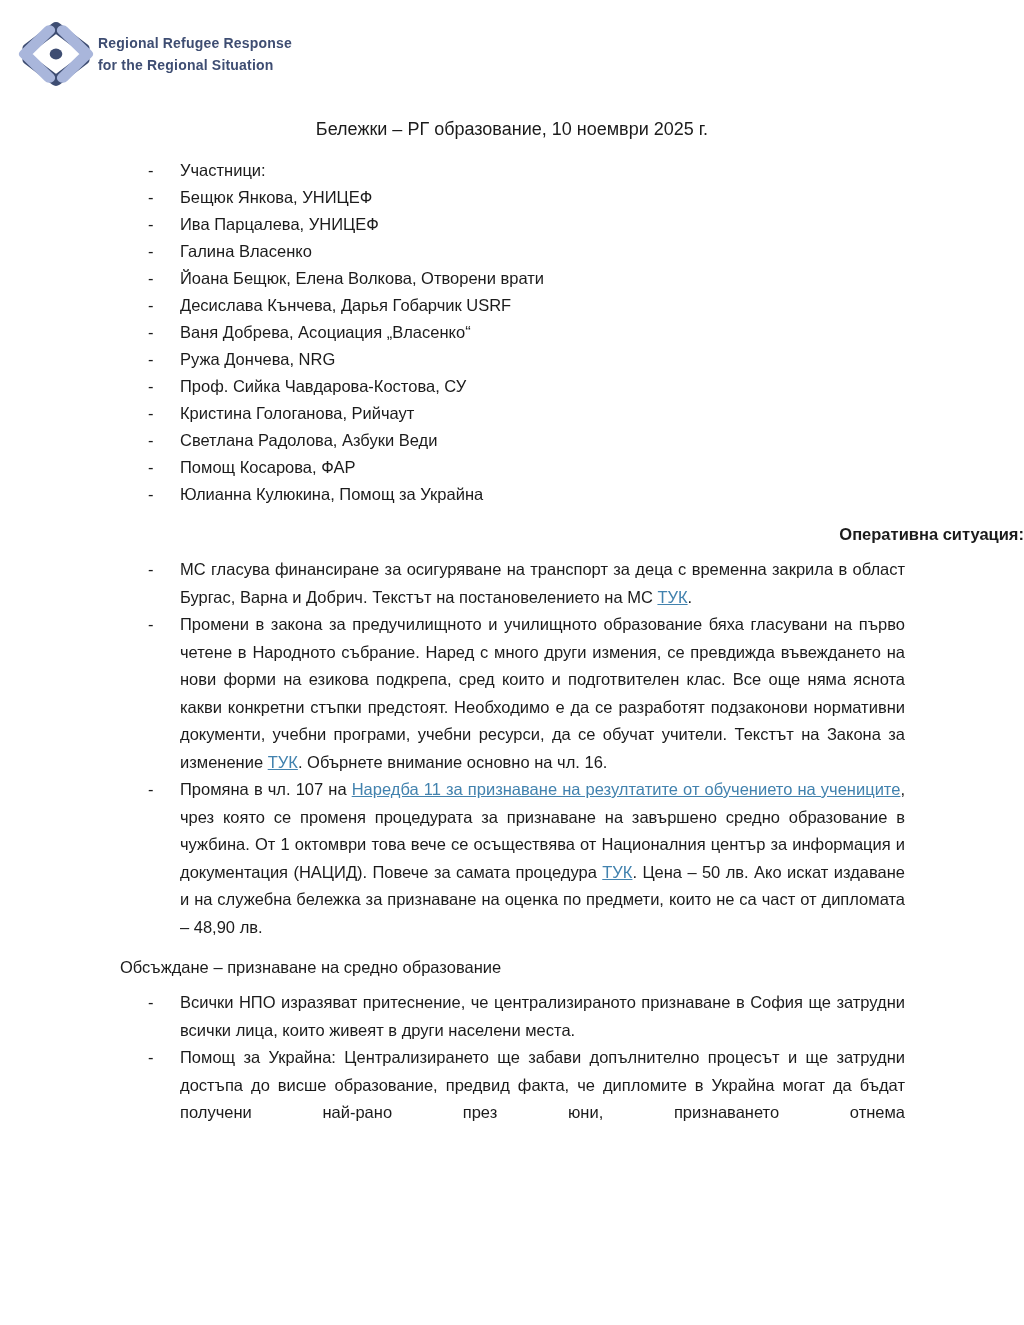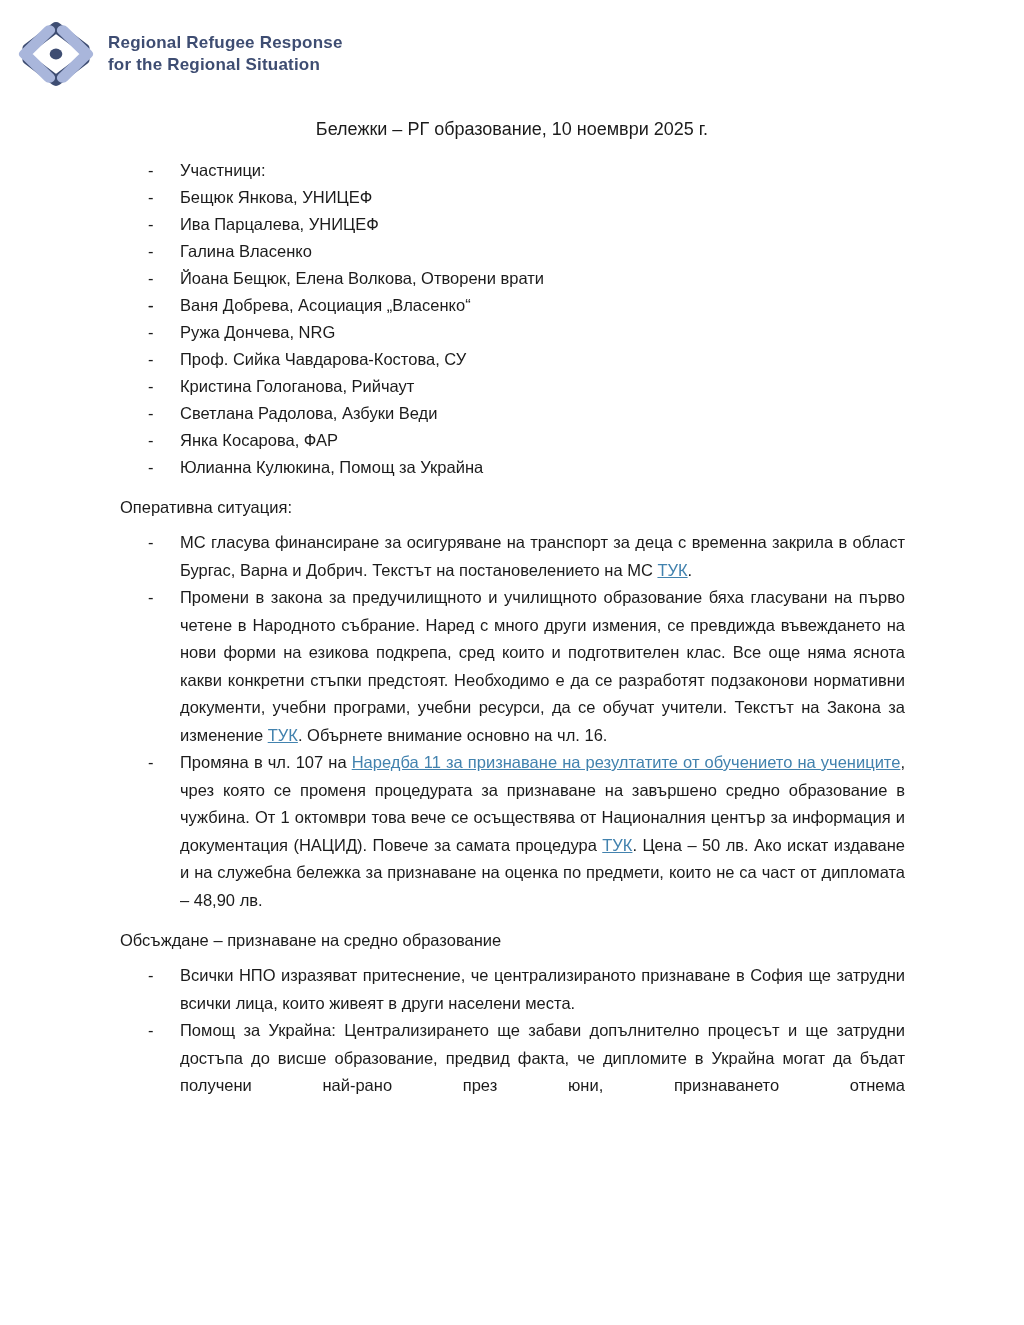--- a/index.html
+++ b/index.html
@@ -15,23 +15,22 @@
     font-family:"Liberation Sans", sans-serif;
     color:var(--text);
     overflow:hidden;
   }
   .logo-row{
     display:flex;align-items:center;
     margin:18px 0 0 14px;
   }
   .logo-mark{width:84px;height:72px;flex:0 0 auto;}
   .logo-text{
-    margin-left:10px;
     color:var(--logo-dark);
-    font-size:17px;line-height:22px;font-weight:700;
+    font-size:14px;line-height:22px;font-weight:700;
     letter-spacing:0.2px;
   }
   .doc-title{
     margin-top:28px;
     text-align:center;
     font-size:18px;font-weight:400;
     line-height:22px;
   }
   .participants{
     list-style:none;
@@ -41,21 +40,21 @@
   .participants li{position:relative;padding-left:60px;}
   .marker{
     position:absolute;left:28px;top:0;
     font-size:16.5px;
   }
   .section-heading{
     margin:13px 0 0 120px;
     font-size:16.5px;line-height:27px;
     font-weight:400;
   }
-  .section-heading.bold{font-weight:400;}
+  .section-heading.bold{font-weight:700;text-align:right;}
   .bullets{
     list-style:none;
     margin:8px 0 0 120px;padding:0;
     width:785px;
     font-size:16.5px;line-height:27.5px;
   }
   .bullets li{position:relative;padding-left:60px;}
   .bullet-text{
     display:block;width:725px;
     text-align:justify;
@@ -90,27 +89,27 @@
 </div>
 
 <div class="doc-title">Бележки – РГ образование, 10 ноември 2025 г.</div>
 
 <ul class="participants">
     <li><span class="marker">-</span><span>Участници:</span></li>
     <li><span class="marker">-</span><span>Бещюк Янкова, УНИЦЕФ</span></li>
     <li><span class="marker">-</span><span>Ива Парцалева, УНИЦЕФ</span></li>
     <li><span class="marker">-</span><span>Галина Власенко</span></li>
     <li><span class="marker">-</span><span>Йоана Бещюк, Елена Волкова, Отворени врати</span></li>
-    <li><span class="marker">-</span></li>
+    <li><span class="marker">-</span><span>Десислава Кънчева, Дарья Гобарчик USRF</span></li>
     <li><span class="marker">-</span><span>Ваня Добрева, Асоциация „Власенко“</span></li>
     <li><span class="marker">-</span><span>Ружа Дончева, NRG</span></li>
     <li><span class="marker">-</span><span>Проф. Сийка Чавдарова-Костова, СУ</span></li>
     <li><span class="marker">-</span><span>Кристина Гологанова, Рийчаут</span></li>
     <li><span class="marker">-</span><span>Светлана Радолова, Азбуки Веди</span></li>
-    <li><span class="marker">-</span><span>Янка Косарова, ФАР</span></li>
+    <li><span class="marker">-</span><span>Помощ Косарова, ФАР</span></li>
     <li><span class="marker">-</span><span>Юлианна Кулюкина, Помощ за Украйна</span></li>
   </ul>
 
 <div id="sections">
     <div class="section-heading bold">Оперативна ситуация:</div>
     <ul class="bullets">
       <li>
         <span class="marker">-</span>
         <span class="bullet-text">МС гласува финансиране за осигуряване на транспорт за деца с временна закрила в област Бургас, Варна и Добрич. Текстът на постановелението на МС <a class="doclink">ТУК</a>.</span>
       </li>

